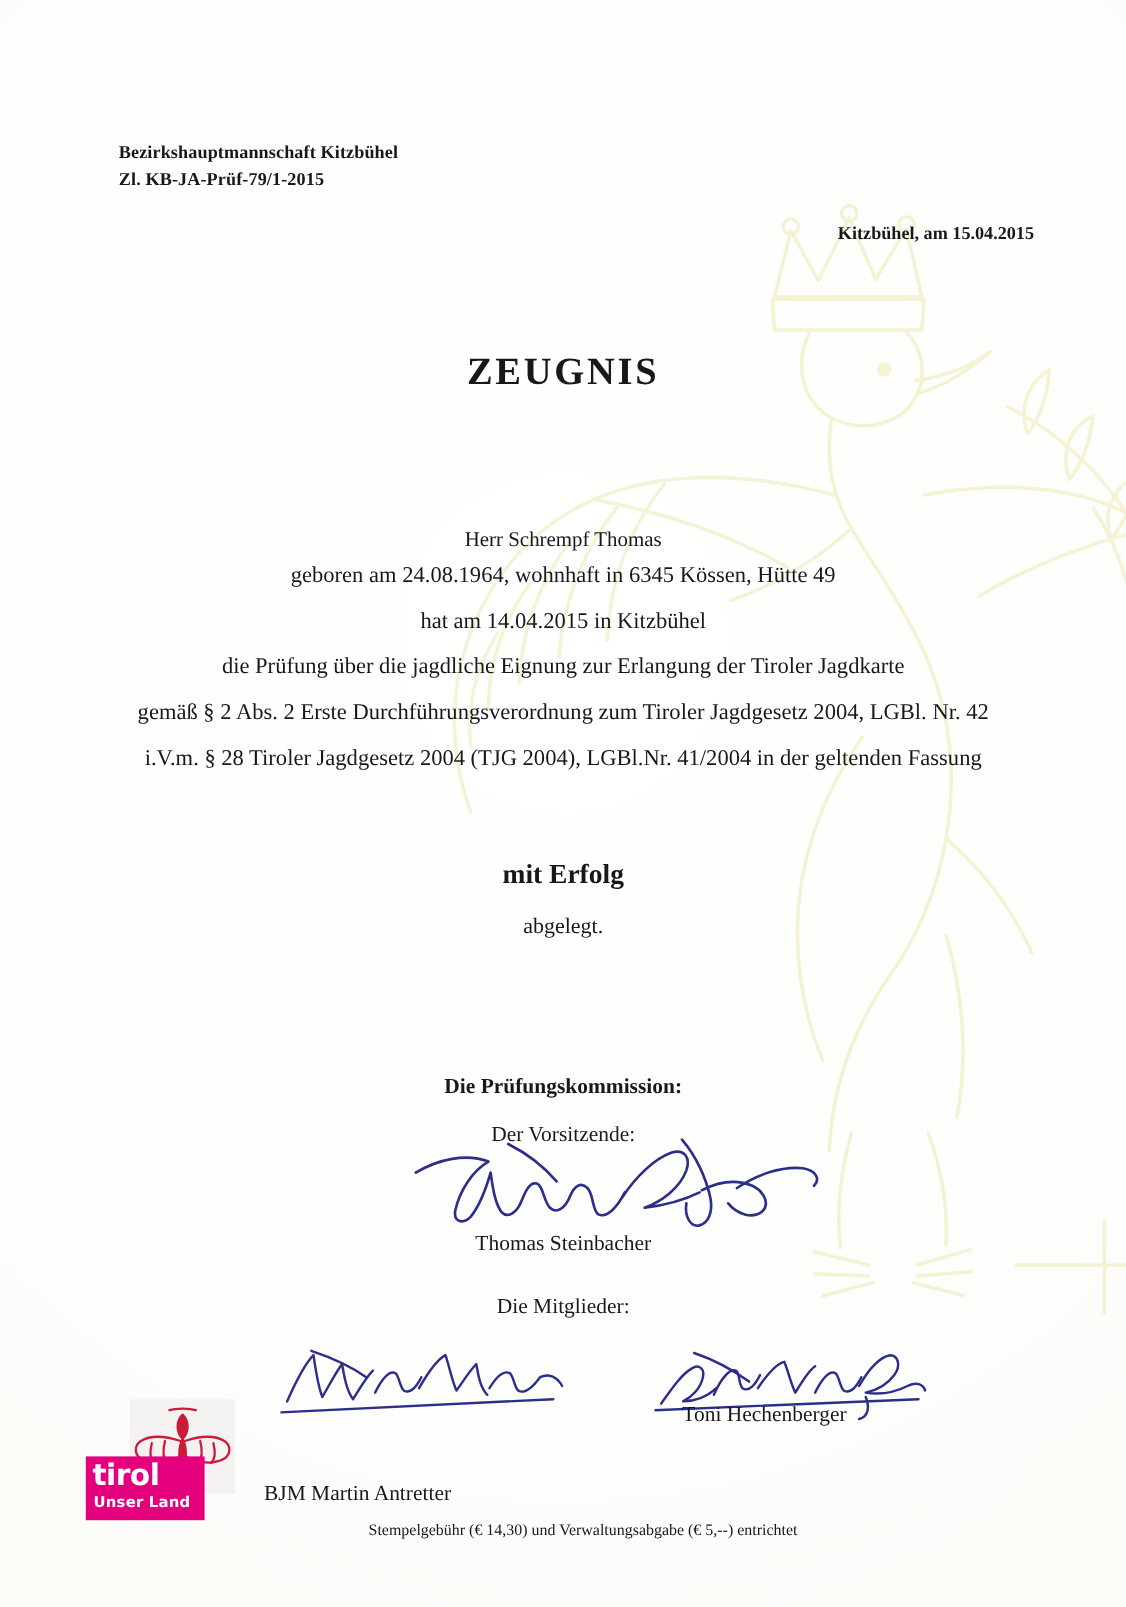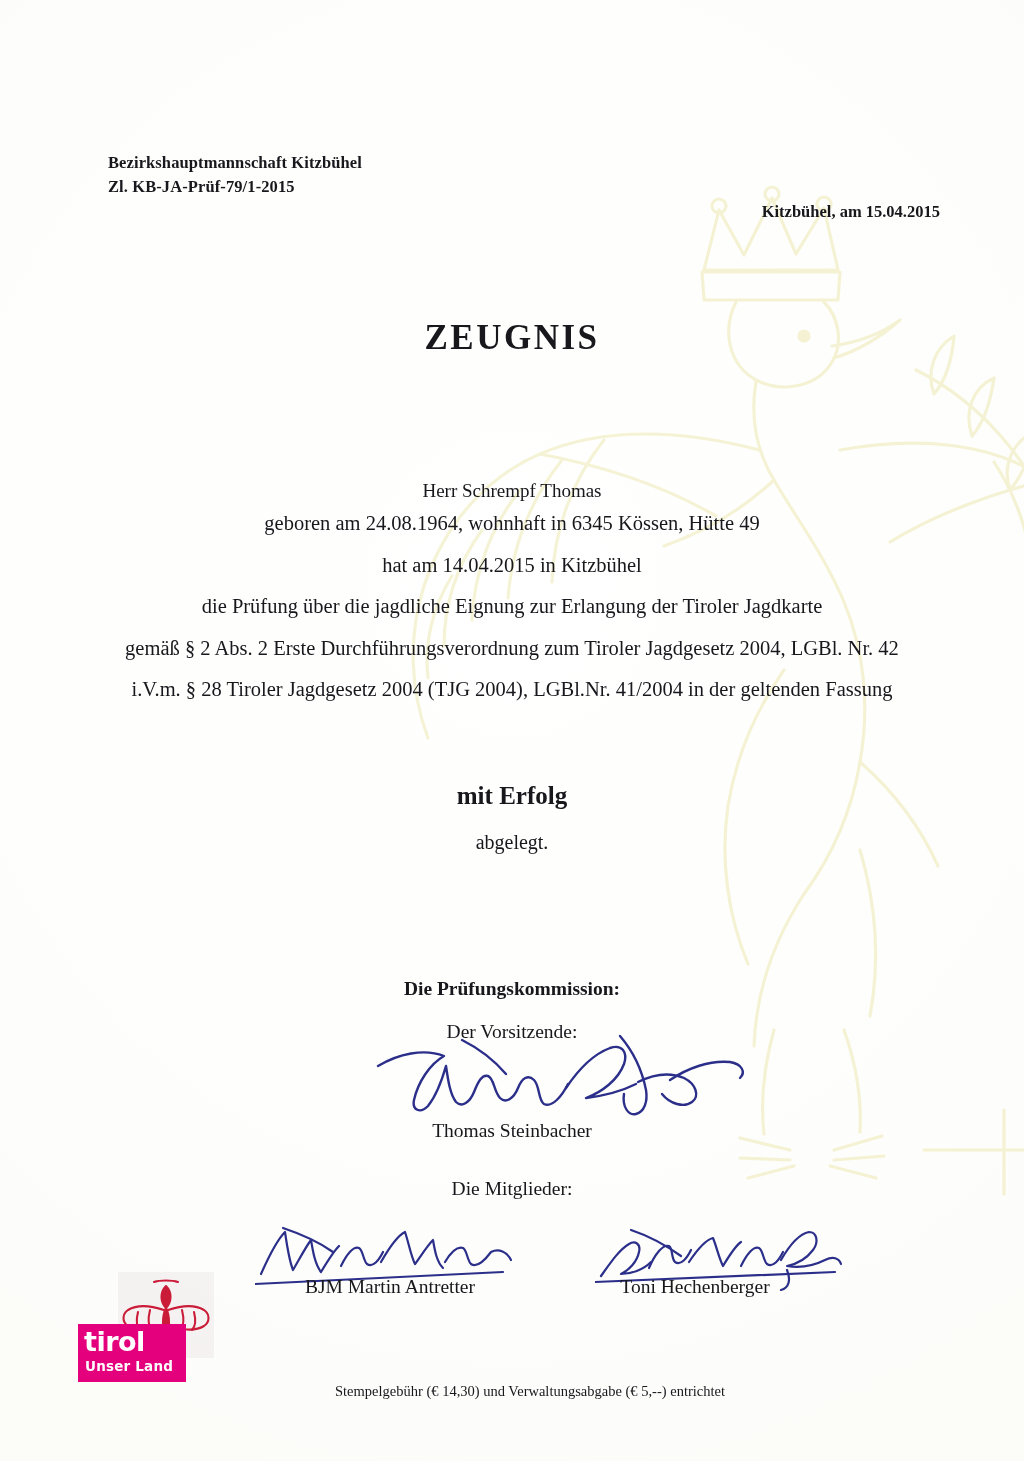--- a/index.html
+++ b/index.html
@@ -37,21 +37,20 @@
 
   .hdr {
     position: absolute;
     left: 108px;
     top: 127px;
     font-family: "Liberation Serif", serif;
     font-weight: bold;
     font-size: 16.5px;
     line-height: 1.45;
     letter-spacing: 0.1px;
-    margin-top: 24px;
   }
   .hdr div { white-space: nowrap; }
 
   .place-date {
     position: absolute;
     right: 84px;
     top: 202px;
     font-weight: bold;
     font-size: 16.5px;
     white-space: nowrap;
@@ -125,23 +124,23 @@
   .members-label {
     position: absolute;
     left: 0; right: 0;
     top: 1178px;
     text-align: center;
     font-size: 19.5px;
   }
   .member1 {
     position: absolute;
     left: 240px;
-    top: 1276px;
+    top: 1348px;
     width: 300px;
-    text-align: center;
+    text-align: left;
     font-size: 19.5px;
   }
   .member2 {
     position: absolute;
     left: 545px;
     top: 1276px;
     width: 300px;
     text-align: center;
     font-size: 19.5px;
   }

